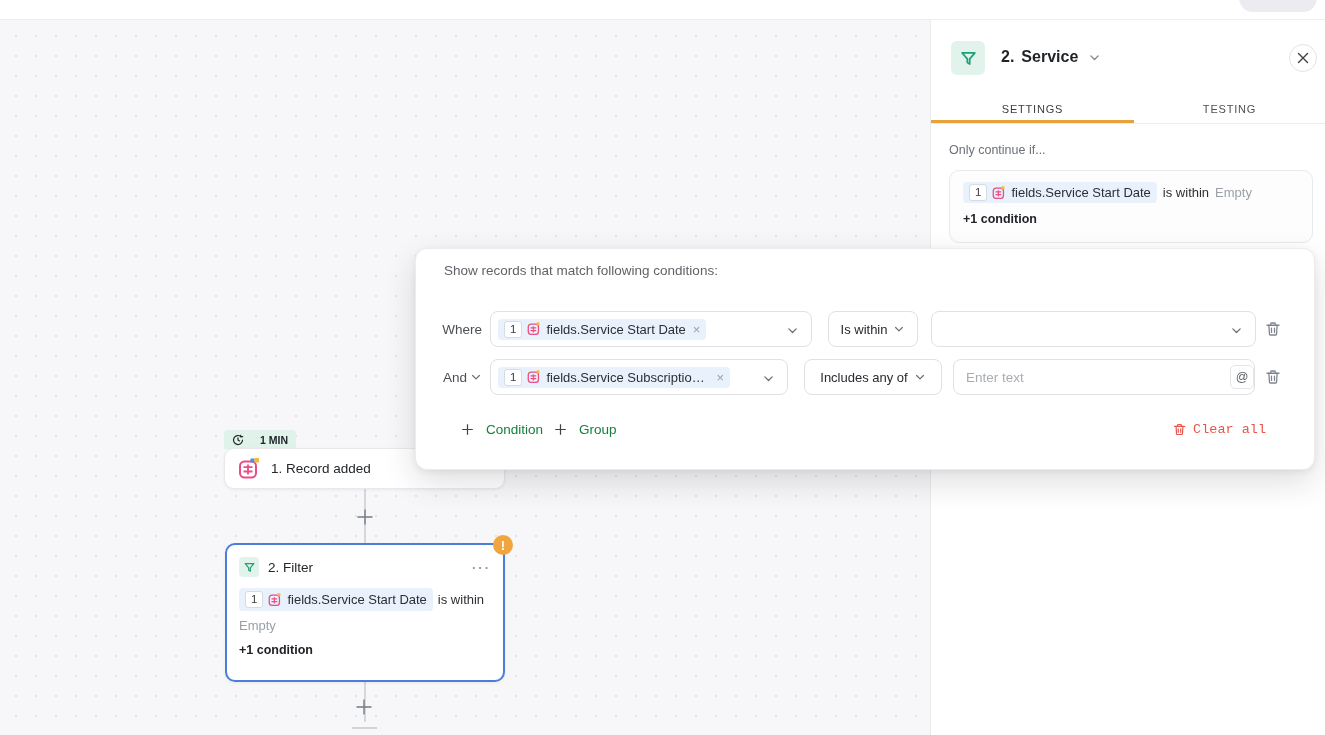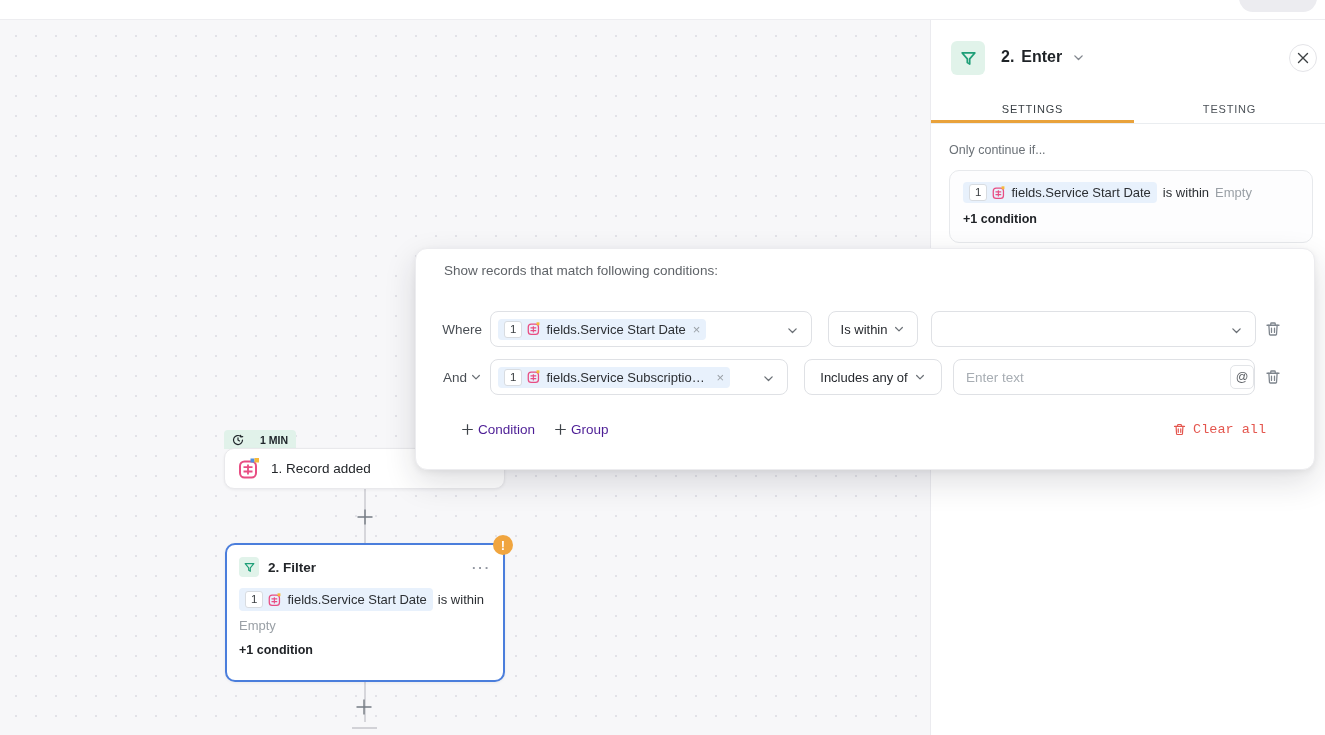--- a/index.html
+++ b/index.html
@@ -27,21 +27,21 @@
   .trigger-title{font-size:13.5px;font-weight:normal;color:#23262a}
 
   .filter-node{position:absolute;left:225px;top:523px;width:280px;height:139px;background:#fff;border:2px solid #4b7edc;
     border-radius:10px;padding:12px;z-index:3;box-shadow:0 1px 3px rgba(20,24,33,.06)}
   .warn-badge{position:absolute;right:-10px;top:-10px;width:20px;height:20px;border-radius:50%;background:#f0a53f;
     color:#fff;font-size:13px;font-weight:bold;display:flex;align-items:center;justify-content:center}
   .fnode-head{display:flex;align-items:center;gap:9px}
   .mint-box{display:flex;align-items:center;justify-content:center;background:#e1f3ea;border-radius:4px}
   .mint-box.sm{width:20px;height:20px}
   .mint-box.lg{width:34px;height:34px;border-radius:6px}
-  .fnode-title{font-size:13.5px;font-weight:bold;color:#23262a}
+  .fnode-title{font-size:13.5px;font-weight:normal;color:#23262a}
   .fnode-menu{margin-left:auto;color:#9196a0;font-size:13px;letter-spacing:2px;font-weight:bold;cursor:pointer}
   .fnode-cond{margin-top:11px;display:flex;flex-wrap:wrap;align-items:center;gap:5px;font-size:13px;color:#2c2f33;line-height:19px}
   .empty-val{margin-top:7px;font-size:13px;color:#9aa0a6}
   .more-cond{margin-top:10px;font-size:12.5px;font-weight:bold;color:#202327}
 
   
   .token{display:inline-flex;align-items:center;gap:5px;background:#e8f1fc;border-radius:4px;padding:2px 6px;
     font-size:13px;color:#2c2f33;white-space:nowrap;max-width:100%}
   .idx{background:#fff;border:1px solid #d8dce1;border-radius:3px;font-size:11.5px;line-height:15px;padding:0 5px;color:#3c4043;flex:none}
   .tok-x{color:#9aa0a6;font-size:13px;margin-left:2px;cursor:pointer;flex:none}
@@ -74,22 +74,22 @@
   .sel{position:absolute;top:0;height:36px;border:1px solid #dfe1e5;border-radius:8px;background:#fff;display:flex;align-items:center;cursor:pointer}
   .sel .chev-r{position:absolute;right:12px;top:12px}
   .field-sel{padding:0 30px 0 7px}
   .op-sel{justify-content:center;gap:6px;font-size:13px;color:#26292e}
   .text-input{position:absolute;top:0;height:36px;border:1px solid #dfe1e5;border-radius:8px;font-size:13.5px;color:#26292e;
     padding:0 40px 0 12px;font-family:inherit;outline:none}
   .text-input::placeholder{color:#a7adb3}
   .at-btn{position:absolute;top:6px;width:24px;height:24px;border:1px solid #e3e5e8;border-radius:5px;background:#fff;
     display:flex;align-items:center;justify-content:center;font-size:12.5px;color:#5f6368;cursor:pointer}
   .trash-btn{position:absolute;top:8px;width:20px;height:20px;background:none;border:none;color:#7e858d;cursor:pointer;padding:0}
-  .add-btn{position:absolute;top:167px;height:26px;display:flex;align-items:center;gap:4px;background:none;border:none;
-    font-size:13.5px;color:#4c1d95;cursor:pointer;font-family:inherit}
+  .add-btn{position:absolute;top:167px;height:26px;display:flex;align-items:center;gap:12px;background:none;border:none;
+    font-size:13.5px;color:#15803d;cursor:pointer;font-family:inherit}
   .clear-btn{position:absolute;top:167px;right:48px;height:26px;display:flex;align-items:center;gap:6px;background:none;border:none;
     font-size:13.5px;color:#e4564e;cursor:pointer;font-family:Liberation Mono, monospace}
   svg{display:block}
 </style>
 </head>
 <body>
 
 <div id="app">
 
   <div class="canvas">
@@ -163,21 +163,21 @@
   </div>
 
   <div class="panel">
     <span class="mint-box lg panel-icon">
       <svg width="19" height="19" viewBox="0 0 24 24" fill="none" stroke="#1f9f78" stroke-width="2.2" stroke-linecap="round" stroke-linejoin="round">
         <path d="M4 5h16l-6.5 7.5V19l-3-1.8v-4.7L4 5z"></path>
       </svg>
     </span>
     <div class="panel-title-row">
       <span>2.</span>
-      <span>Enter</span>
+      <span>Service</span>
       <span style="margin-left:3px">
         <svg width="13" height="13" viewBox="0 0 16 16" fill="none" stroke="#82878e" stroke-width="1.7" stroke-linecap="round" stroke-linejoin="round">
             <path d="M3.5 6l4.5 4.5L12.5 6"></path>
           </svg>
       </span>
     </div>
     <button class="panel-close">
       <svg width="12" height="12" viewBox="0 0 12 12" stroke="#3c4043" stroke-width="1.4" stroke-linecap="round">
           <path d="M1.5 1.5l9 9M10.5 1.5l-9 9"></path>
         </svg>

